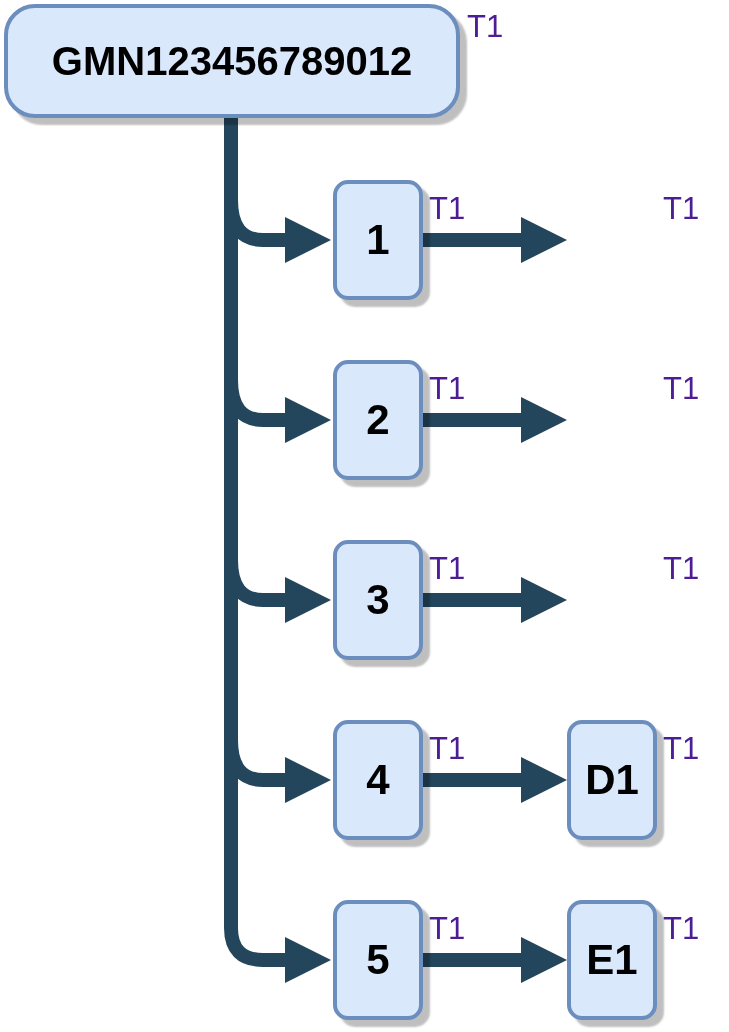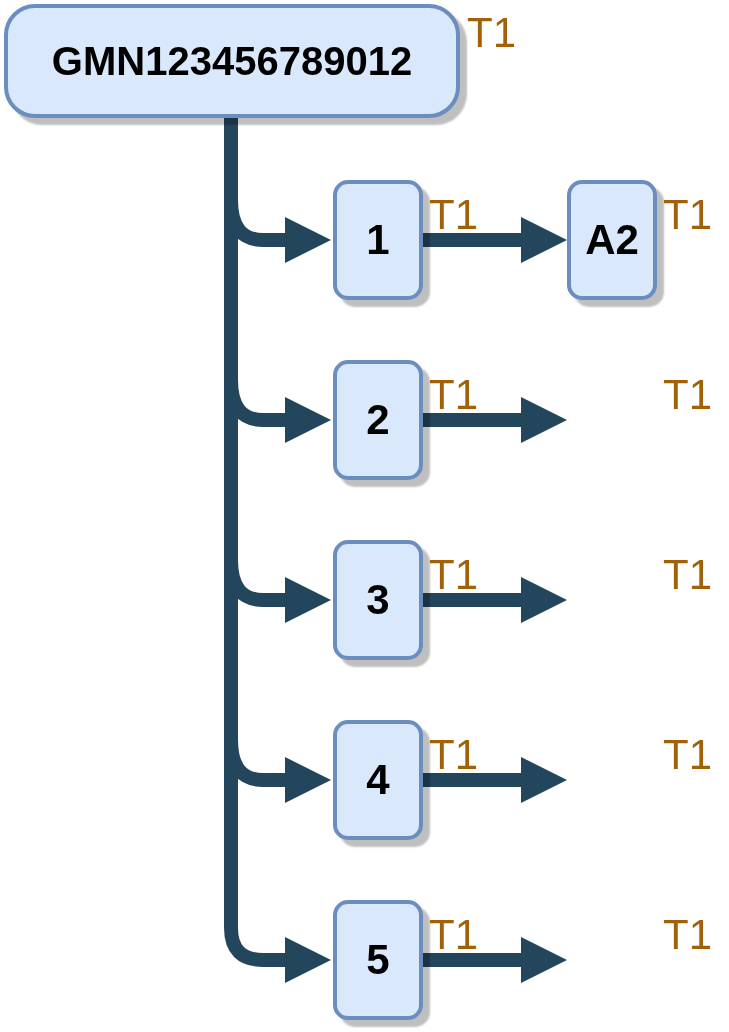--- a/index.html
+++ b/index.html
@@ -40,23 +40,23 @@
   }
   .node.small {
     width: 90px; height: 120px;
     border-radius: 15px;
     font-size: 42px;
   }
   .src { left: 333px; }
   .tgt { left: 567px; }
   .tag {
     position: absolute;
-    font-size: 42px;
+    font-size: 31px;
     line-height: 1.1;
-    color: #a16207;
+    color: #4c1d95;
     z-index: 3;
     white-space: nowrap;
   }
   .tag.src-tag { left: 429px; }
   .tag.tgt-tag { left: 663px; }
   
   .row1.small { top: 180px; }  .row1.tag { top: 192px; }
   .row2.small { top: 360px; }  .row2.tag { top: 372px; }
   .row3.small { top: 540px; }  .row3.tag { top: 552px; }
   .row4.small { top: 720px; }  .row4.tag { top: 732px; }
@@ -91,32 +91,33 @@
     <polygon points="521,757 521,803 567,780"></polygon>
     <path d="M421 960 L521 960"></path>
     <polygon points="521,937 521,983 567,960"></polygon>
   </svg>
 
   <div class="node root">GMN123456789012</div>
   <div class="tag" style="left:467px; top:10px;">T1</div>
 
   <div class="node small src row1">1</div>
   <div class="tag src-tag row1">T1</div>
-  <div class="node small tgt row1">A2</div>
   <div class="tag tgt-tag row1">T1</div>
 
   <div class="node small src row2">2</div>
   <div class="tag src-tag row2">T1</div>
   <div class="tag tgt-tag row2">T1</div>
 
   <div class="node small src row3">3</div>
   <div class="tag src-tag row3">T1</div>
   <div class="tag tgt-tag row3">T1</div>
 
   <div class="node small src row4">4</div>
   <div class="tag src-tag row4">T1</div>
+  <div class="node small tgt row4">D1</div>
   <div class="tag tgt-tag row4">T1</div>
 
   <div class="node small src row5">5</div>
   <div class="tag src-tag row5">T1</div>
+  <div class="node small tgt row5">E1</div>
   <div class="tag tgt-tag row5">T1</div>
 
 </div>
 
 </body></html>

